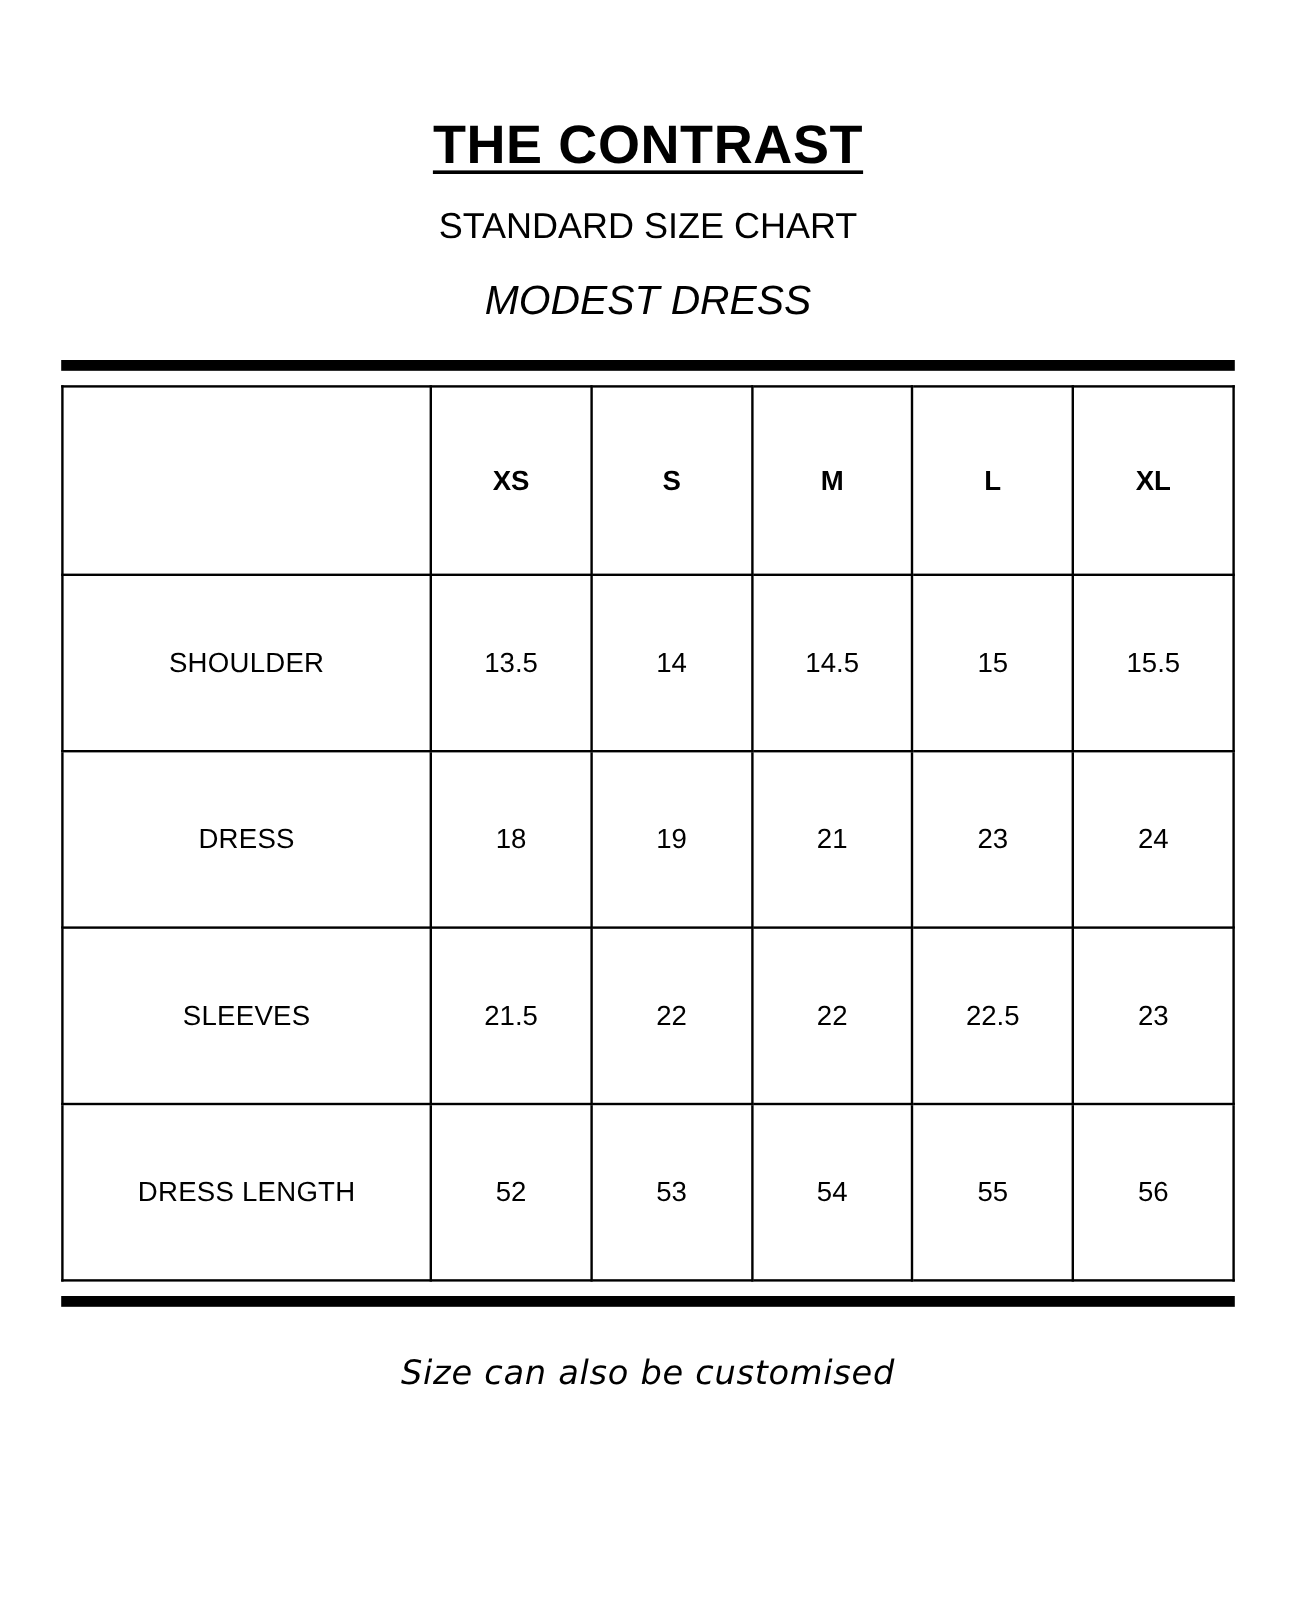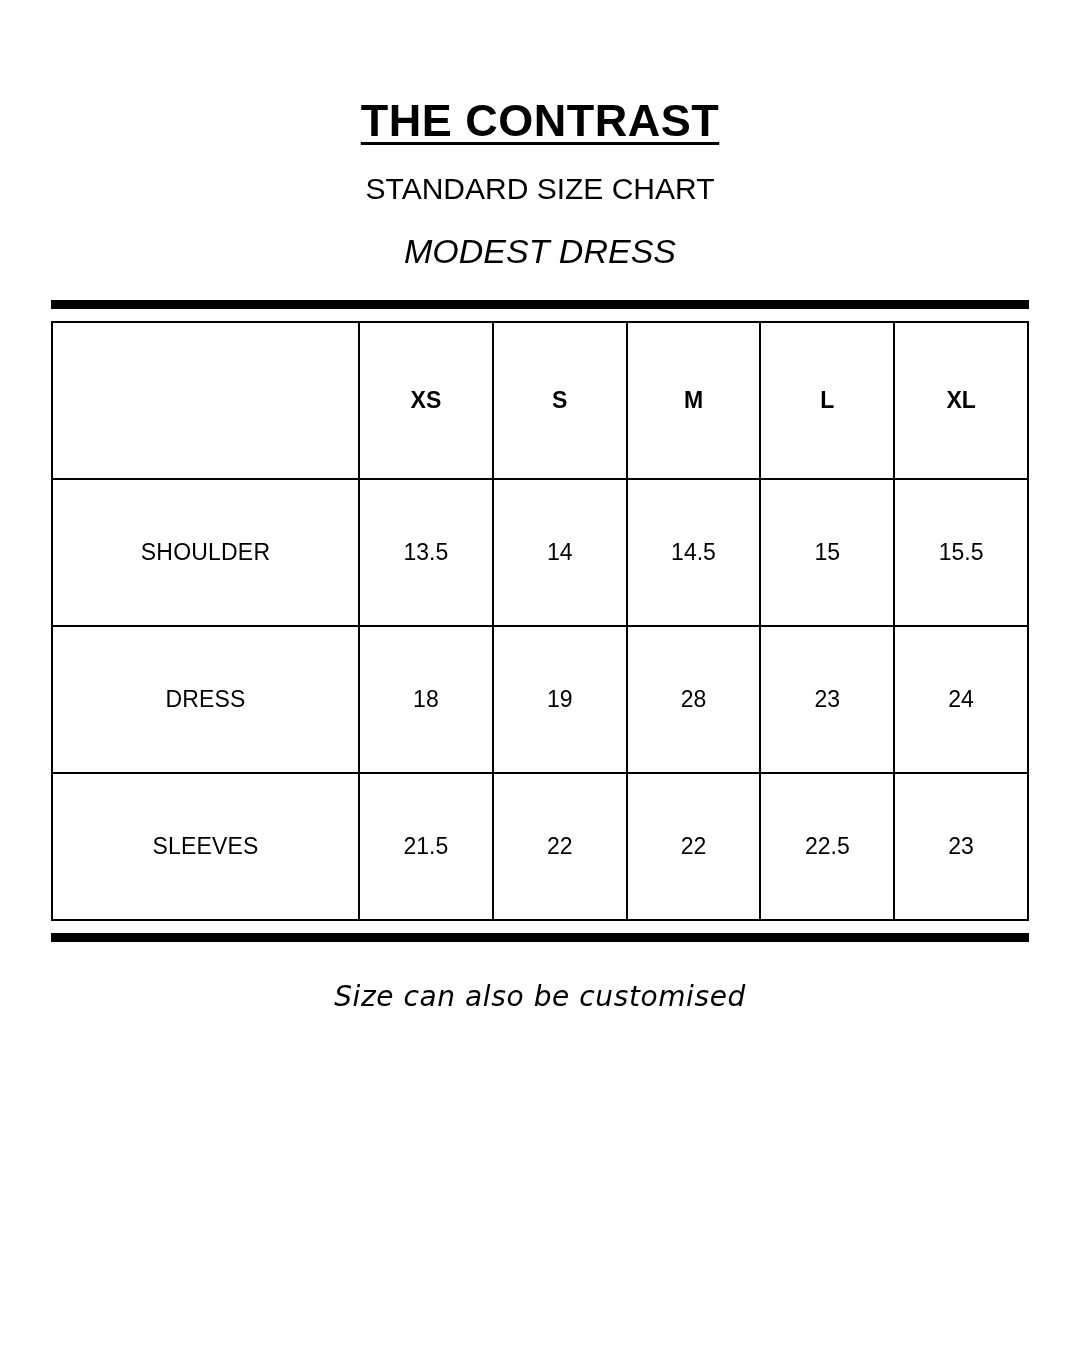--- a/index.html
+++ b/index.html
@@ -137,31 +137,39 @@
           <td>13.5</td>
           <td>14</td>
           <td>14.5</td>
           <td>15</td>
           <td>15.5</td>
         </tr>
         <tr class="body-row">
           <td class="col-label row-label">DRESS</td>
           <td>18</td>
           <td>19</td>
-          <td>28</td>
+          <td>21</td>
           <td>23</td>
           <td>24</td>
         </tr>
         <tr class="body-row">
           <td class="col-label row-label">SLEEVES</td>
           <td>21.5</td>
           <td>22</td>
           <td>22</td>
           <td>22.5</td>
           <td>23</td>
+        </tr>
+        <tr class="body-row">
+          <td class="col-label row-label">DRESS LENGTH</td>
+          <td>52</td>
+          <td>53</td>
+          <td>54</td>
+          <td>55</td>
+          <td>56</td>
         </tr>
       </tbody>
     </table>
   </div>
 
   <div class="rule rule-bottom"></div>
 
   <div class="note">Size can also be customised</div>
 
 </div>

